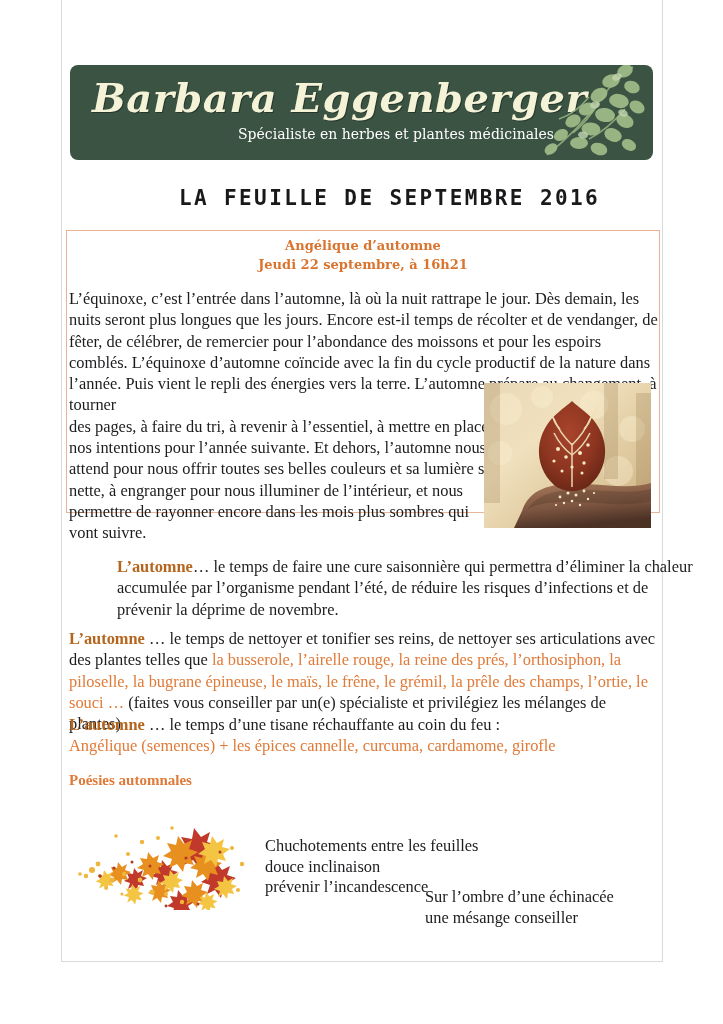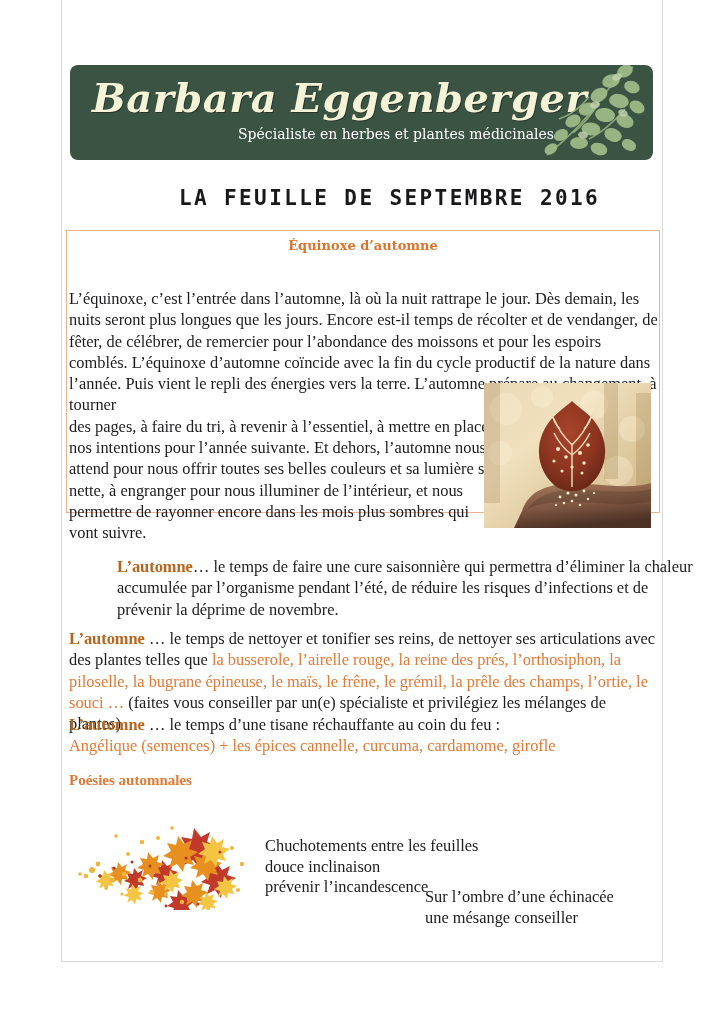--- a/index.html
+++ b/index.html
@@ -231,21 +231,22 @@
       <ellipse cx="54" cy="76" rx="5" ry="3.5" transform="rotate(10 54 76)"></ellipse>
       <ellipse cx="94" cy="54" rx="5" ry="3.5" transform="rotate(20 94 54)"></ellipse>
     </g>
   </svg>
 </div>
 
 <div class="doc-title">LA FEUILLE DE SEPTEMBRE 2016</div>
 
 <div class="equinox-box"></div>
 <div class="equinox-head">
-  <div>Équinoxe d’automne</div>
+  <div>Angélique d’automne</div>
+  <div>Jeudi 22 septembre, à 16h21</div>
 </div>
 
 <div class="body-text">
   <span>L’équinoxe, c’est l’entrée dans l’automne, là où la nuit rattrape le jour. Dès demain, les nuits seront plus longues que les jours. Encore est-il temps de récolter et de vendanger, de fêter, de célébrer, de remercier pour l’abondance des moissons et pour les espoirs comblés. L’équinoxe d’automne coïncide avec la fin du cycle productif de la nature dans l’année. Puis vient le repli des énergies vers la terre. L’automne prépare au changement, à tourner</span>
   <span class="narrow">des pages, à faire du tri, à revenir à l’essentiel, à mettre en place nos intentions pour l’année suivante. Et dehors, l’automne nous attend pour nous offrir toutes ses belles couleurs et sa lumière si nette, à engranger pour nous illuminer de l’intérieur, et nous permettre de rayonner encore dans les mois plus sombres qui vont suivre.</span>
 </div>
 
 <div class="leaf-photo">
   <svg width="167" height="145" viewBox="0 0 167 145">
     <defs>

